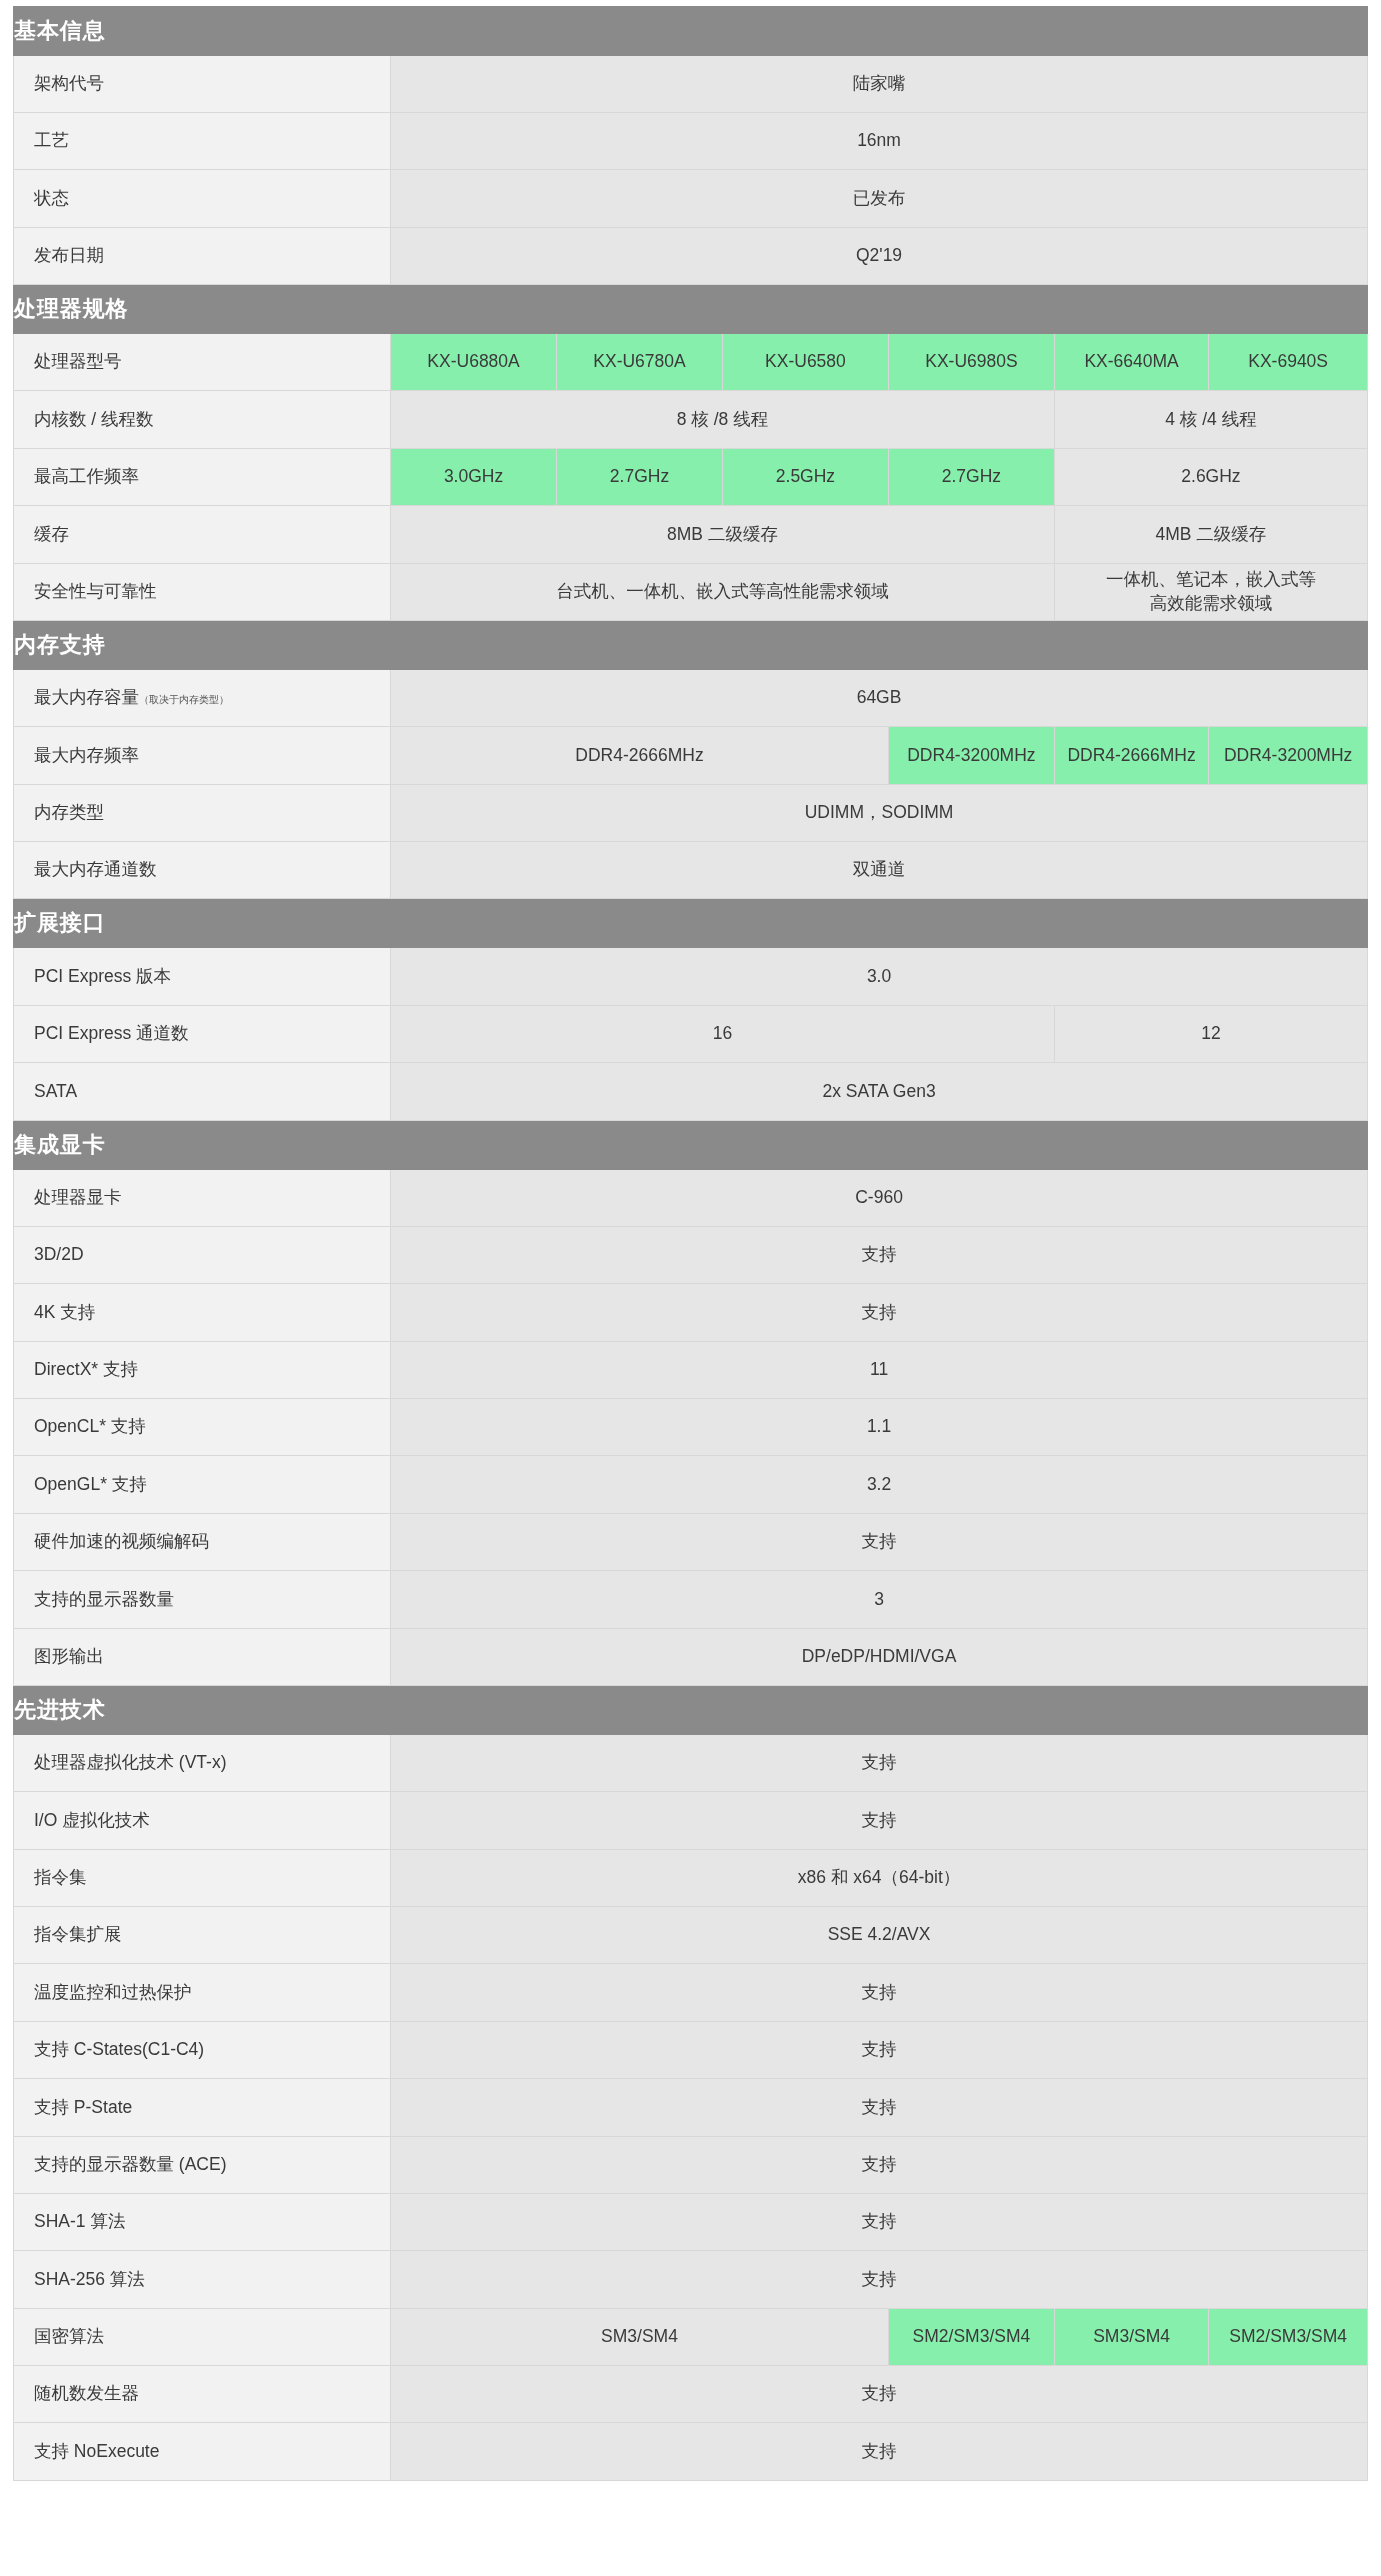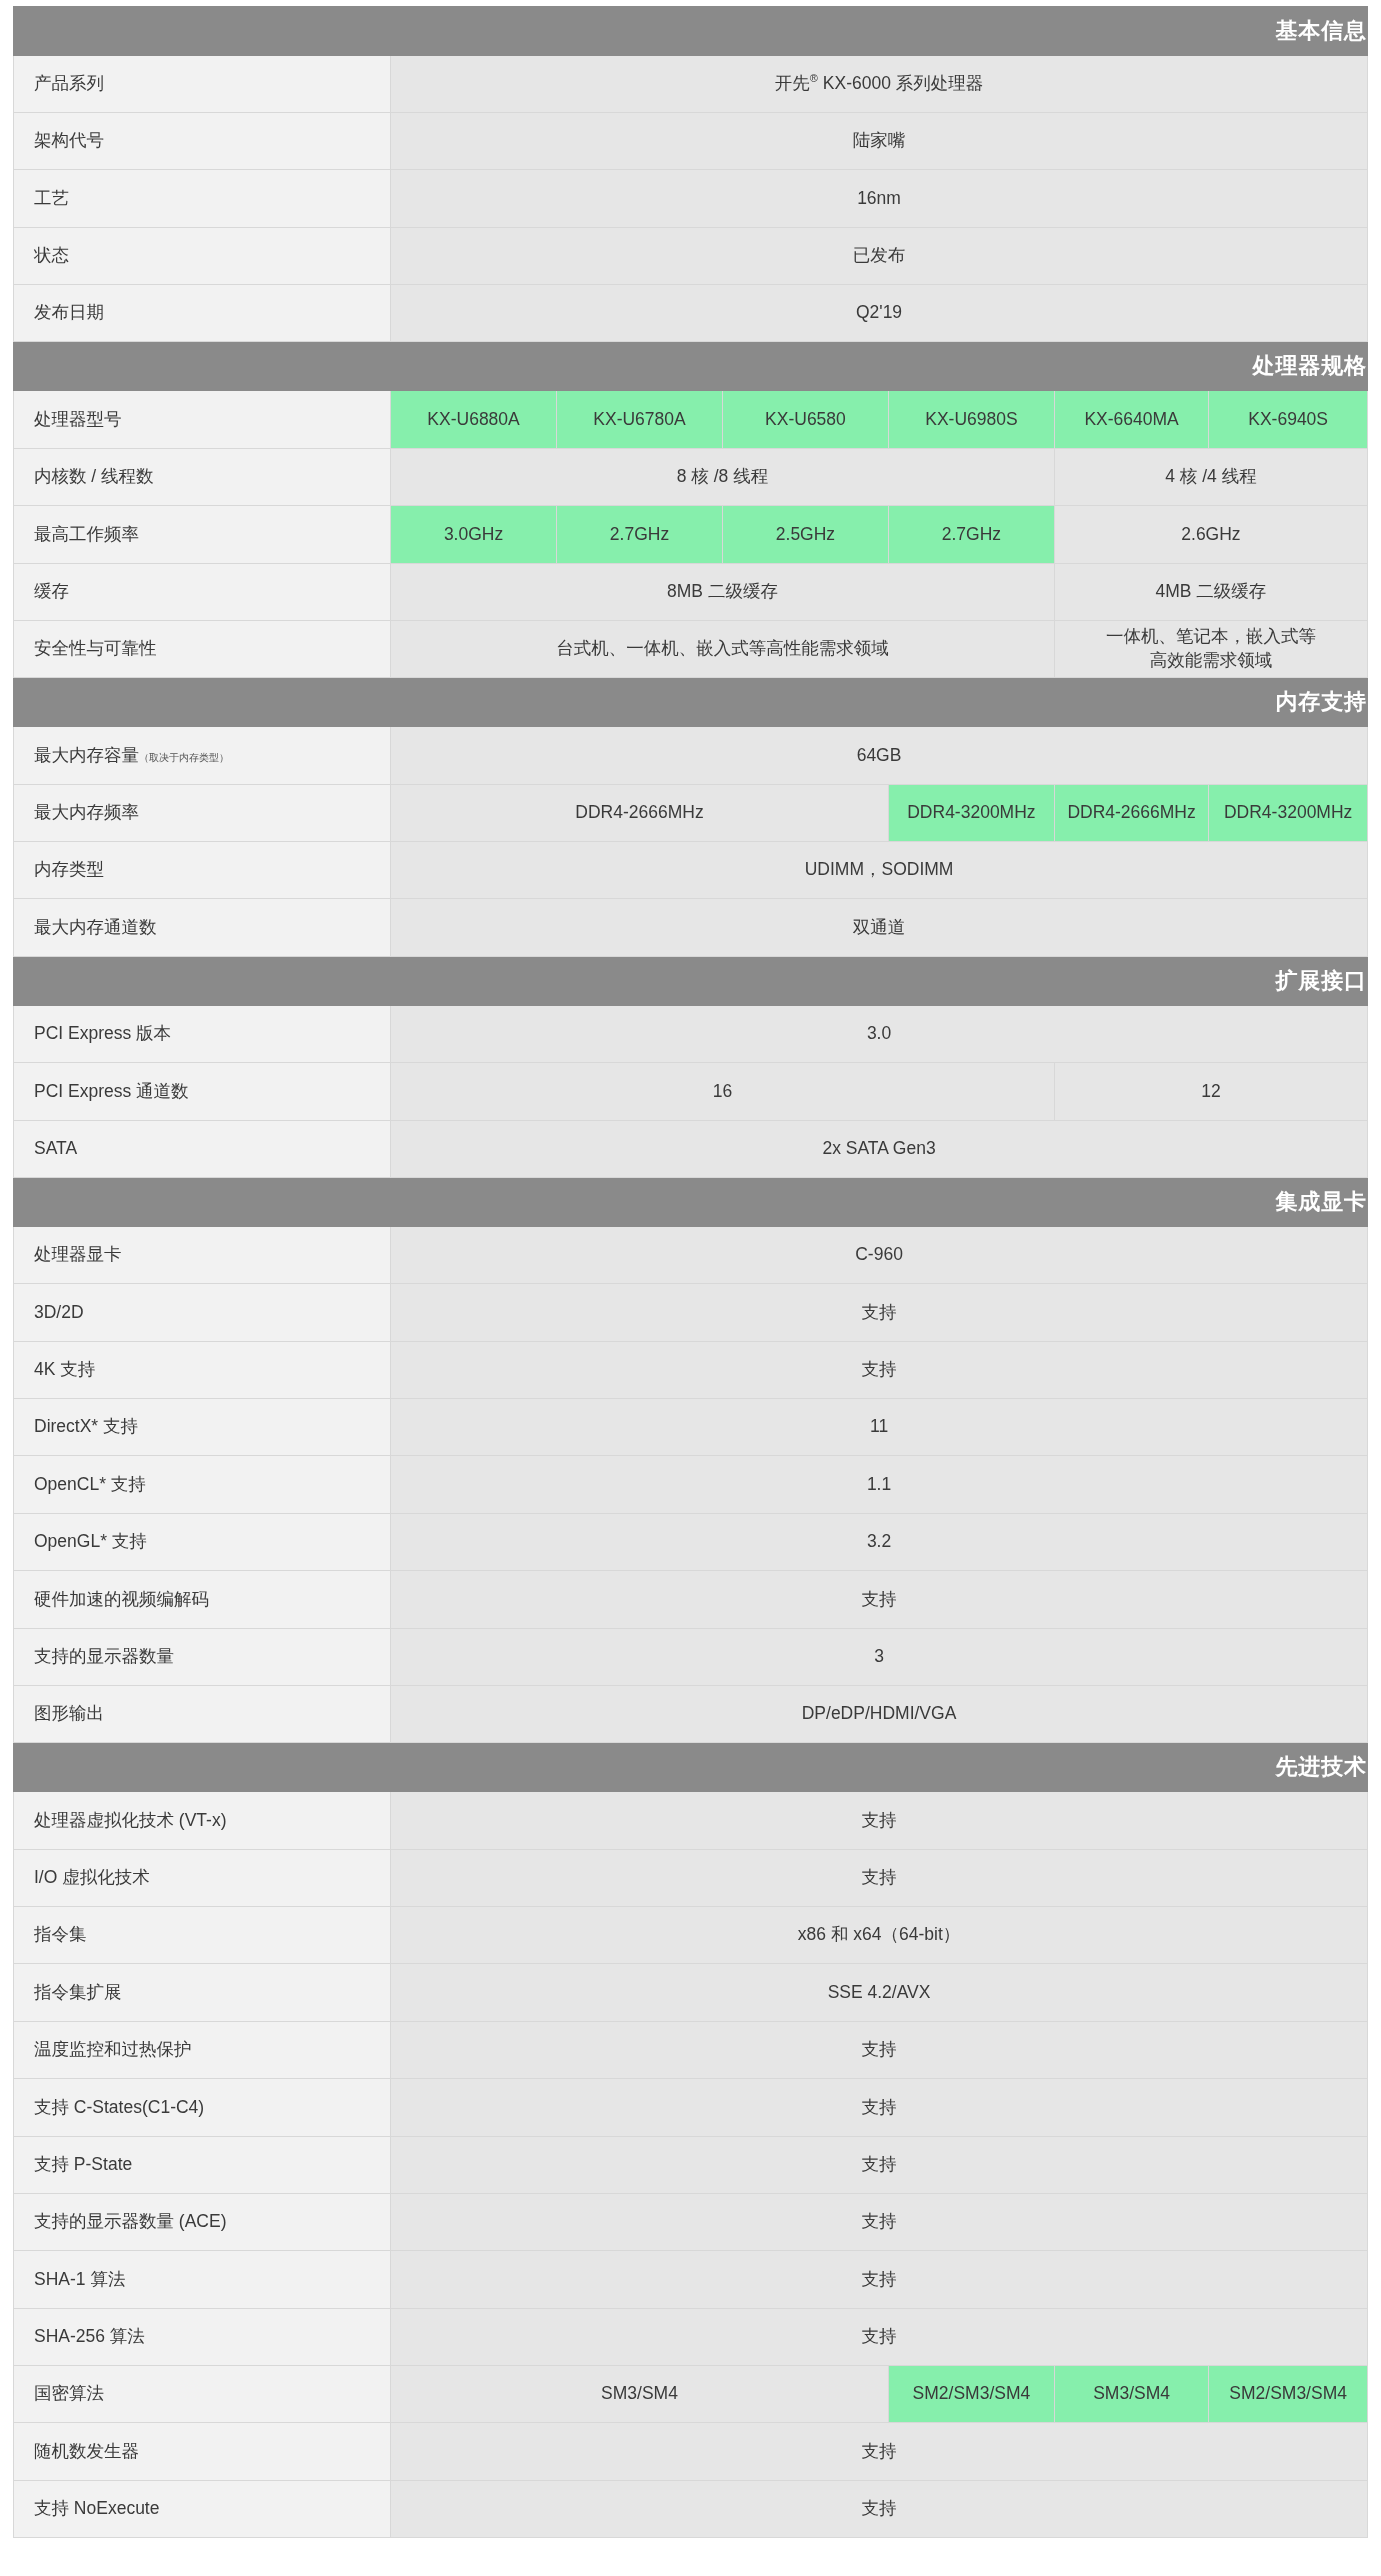--- a/index.html
+++ b/index.html
@@ -20,21 +20,21 @@
   }
   table.spec {
     width: 100%;
     border-collapse: collapse;
     table-layout: fixed;
   }
   
   tr.section-row > td {
     background: #8a8a8a;
     color: #ffffff;
-    text-align: right;
+    text-align: left;
     font-size: 22px;
     font-weight: bold;
     letter-spacing: 0.9px;
     height: 48px;
     padding: 0;
     border: 0.9px solid #8a8a8a;
   }
   
   tr.data-row > td {
     border: 0.9px solid #d8d8d8;
@@ -87,24 +87,20 @@
       <col style="width:158px">
       <col style="width:158px">
       <col style="width:147px">
       <col style="width:151px">
     </colgroup>
     <tbody id="spec-body">
         <tr class="section-row">
           <td colspan="7">基本信息</td>
         </tr>
         <tr class="data-row">
-          <td class="label">产品系列</td>
-          <td class="val" colspan="6">开先<span class="sup">®</span> KX-6000 系列处理器</td>
-        </tr>
-        <tr class="data-row">
           <td class="label">架构代号</td>
           <td class="val" colspan="6">陆家嘴</td>
         </tr>
         <tr class="data-row">
           <td class="label">工艺</td>
           <td class="val" colspan="6">16nm</td>
         </tr>
         <tr class="data-row">
           <td class="label">状态</td>
           <td class="val" colspan="6">已发布</td>

